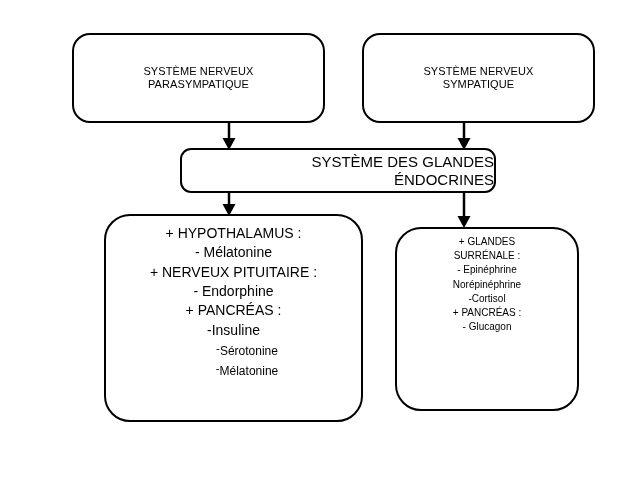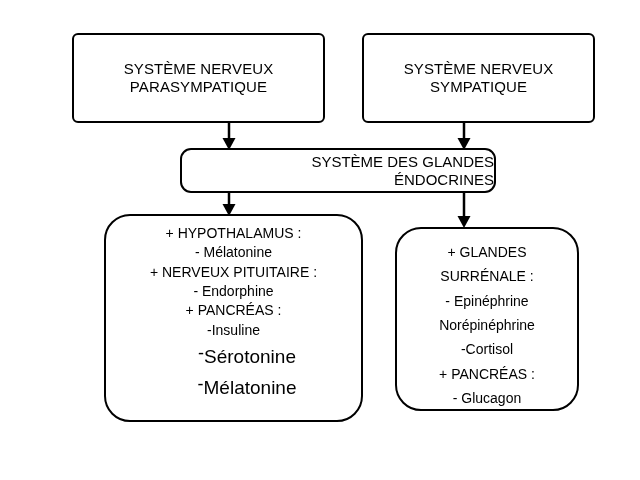--- a/index.html
+++ b/index.html
@@ -34,22 +34,22 @@
     z-index: 2;
   }
   .node .line {
     display: block;
     white-space: nowrap;
     line-height: 1.22;
   }
 
   
   .node-top {
-    border-radius: 6px;
-    font-size: 15px;
+    border-radius: 18px;
+    font-size: 11px;
     letter-spacing: 0.1px;
   }
   #box-parasympathetic {
     left: 72px;  top: 33px;
     width: 253px; height: 90px;
   }
   #box-sympathetic {
     left: 362px; top: 33px;
     width: 233px; height: 90px;
   }
@@ -70,30 +70,30 @@
   }
   #box-left-glands {
     left: 104px; top: 214px;
     width: 259px; height: 208px;
     font-size: 14px;
     justify-content: flex-start;
     padding-top: 8px;
   }
   #box-left-glands .line { line-height: 1.38; }
   #box-left-glands .line.small {
-    font-size: 19px;
+    font-size: 12px;
     line-height: 1.55;
     margin-left: 27px;
   }
   #box-right-glands {
     left: 395px; top: 227px;
     width: 184px; height: 184px;
-    font-size: 14px;
-    justify-content: space-between;
-    padding-top: 14px;
+    font-size: 10px;
+    justify-content: flex-start;
+    padding-top: 6px;
   }
   #box-right-glands .line { line-height: 1.42; }
 
   
   .rhyphen {
     vertical-align: 0.22em;
     font-size: 0.95em;
   }
 
   

